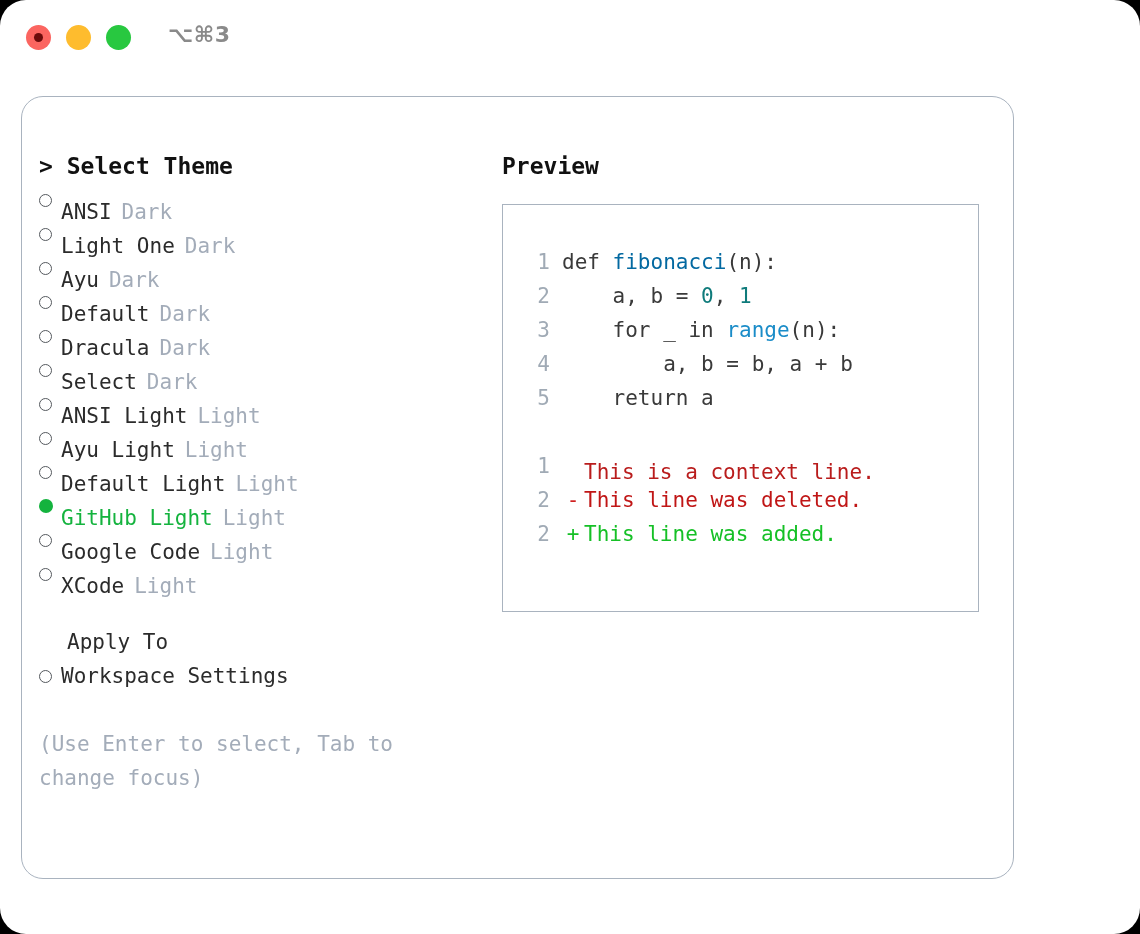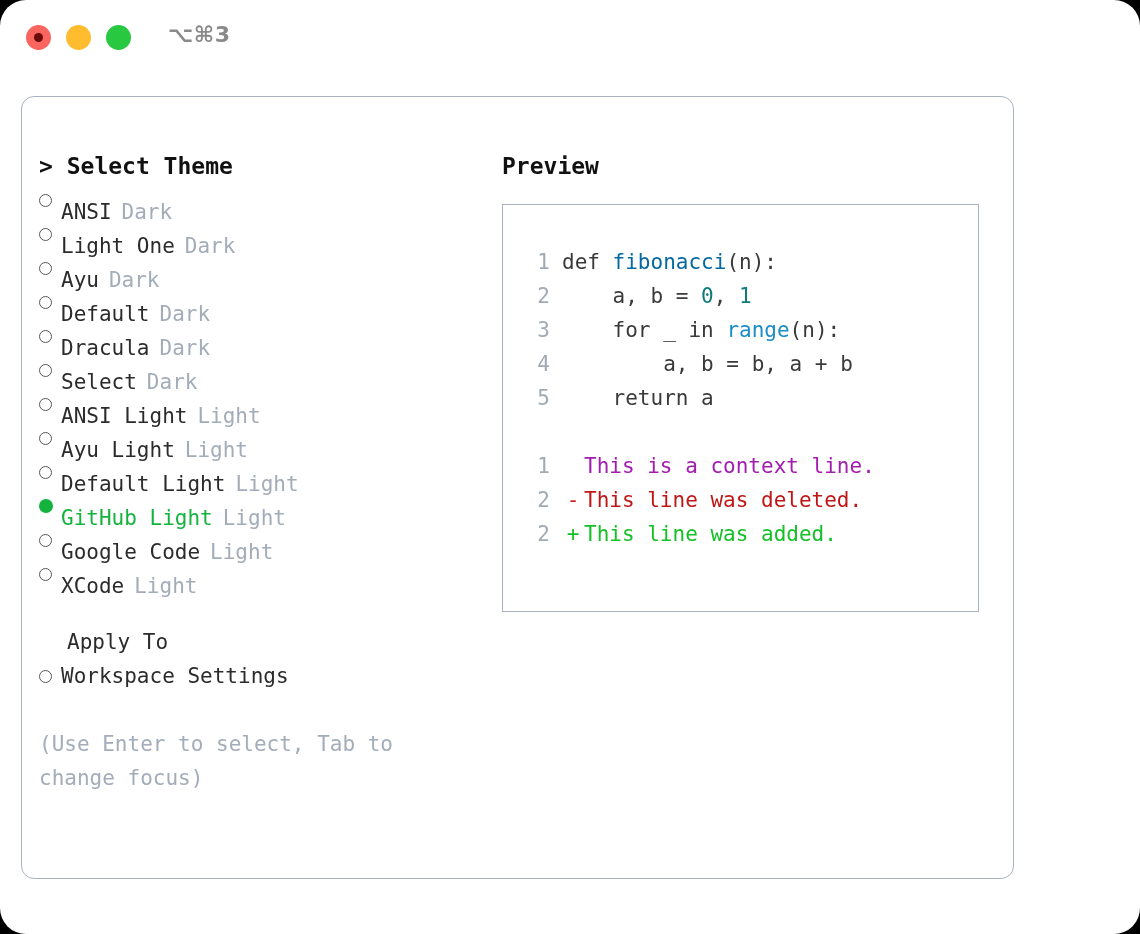--- a/index.html
+++ b/index.html
@@ -70,21 +70,21 @@
   }
 
   
   .panel {
     position: absolute;
     left: 21px;
     top: 96px;
     width: 993px;
     height: 783px;
     border: 1.6px solid #a9b3bf;
-    border-radius: 13px;
+    border-radius: 22px;
     box-sizing: border-box;
     background: #ffffff;
   }
 
   
   .left-col {
     position: absolute;
     left: 17px;
     top: 52px;
     width: 450px;
@@ -192,21 +192,21 @@
     flex: 0 0 22px;
     text-align: center;
   }
   .marker.del { color: #d02020; }
   .marker.add { color: #15c026; }
   .tok-plain { color: #3a3a3a; }
   .tok-fn    { color: #0369a1; }
   .tok-num   { color: #0f7b7b; }
   .tok-call  { color: #1a8cc8; }
   .diff-gap  { height: 34px; }
-  .diff-ctx  { color: #a21caf; }
+  .diff-ctx  { color: #b91c1c; margin-top: 6px; }
   .diff-del  { color: #c01616; }
   .diff-add  { color: #15c026; }
 </style>
 </head>
 <body>
 
 <div class="window">
 
   <div class="titlebar">
     <div class="lights">

